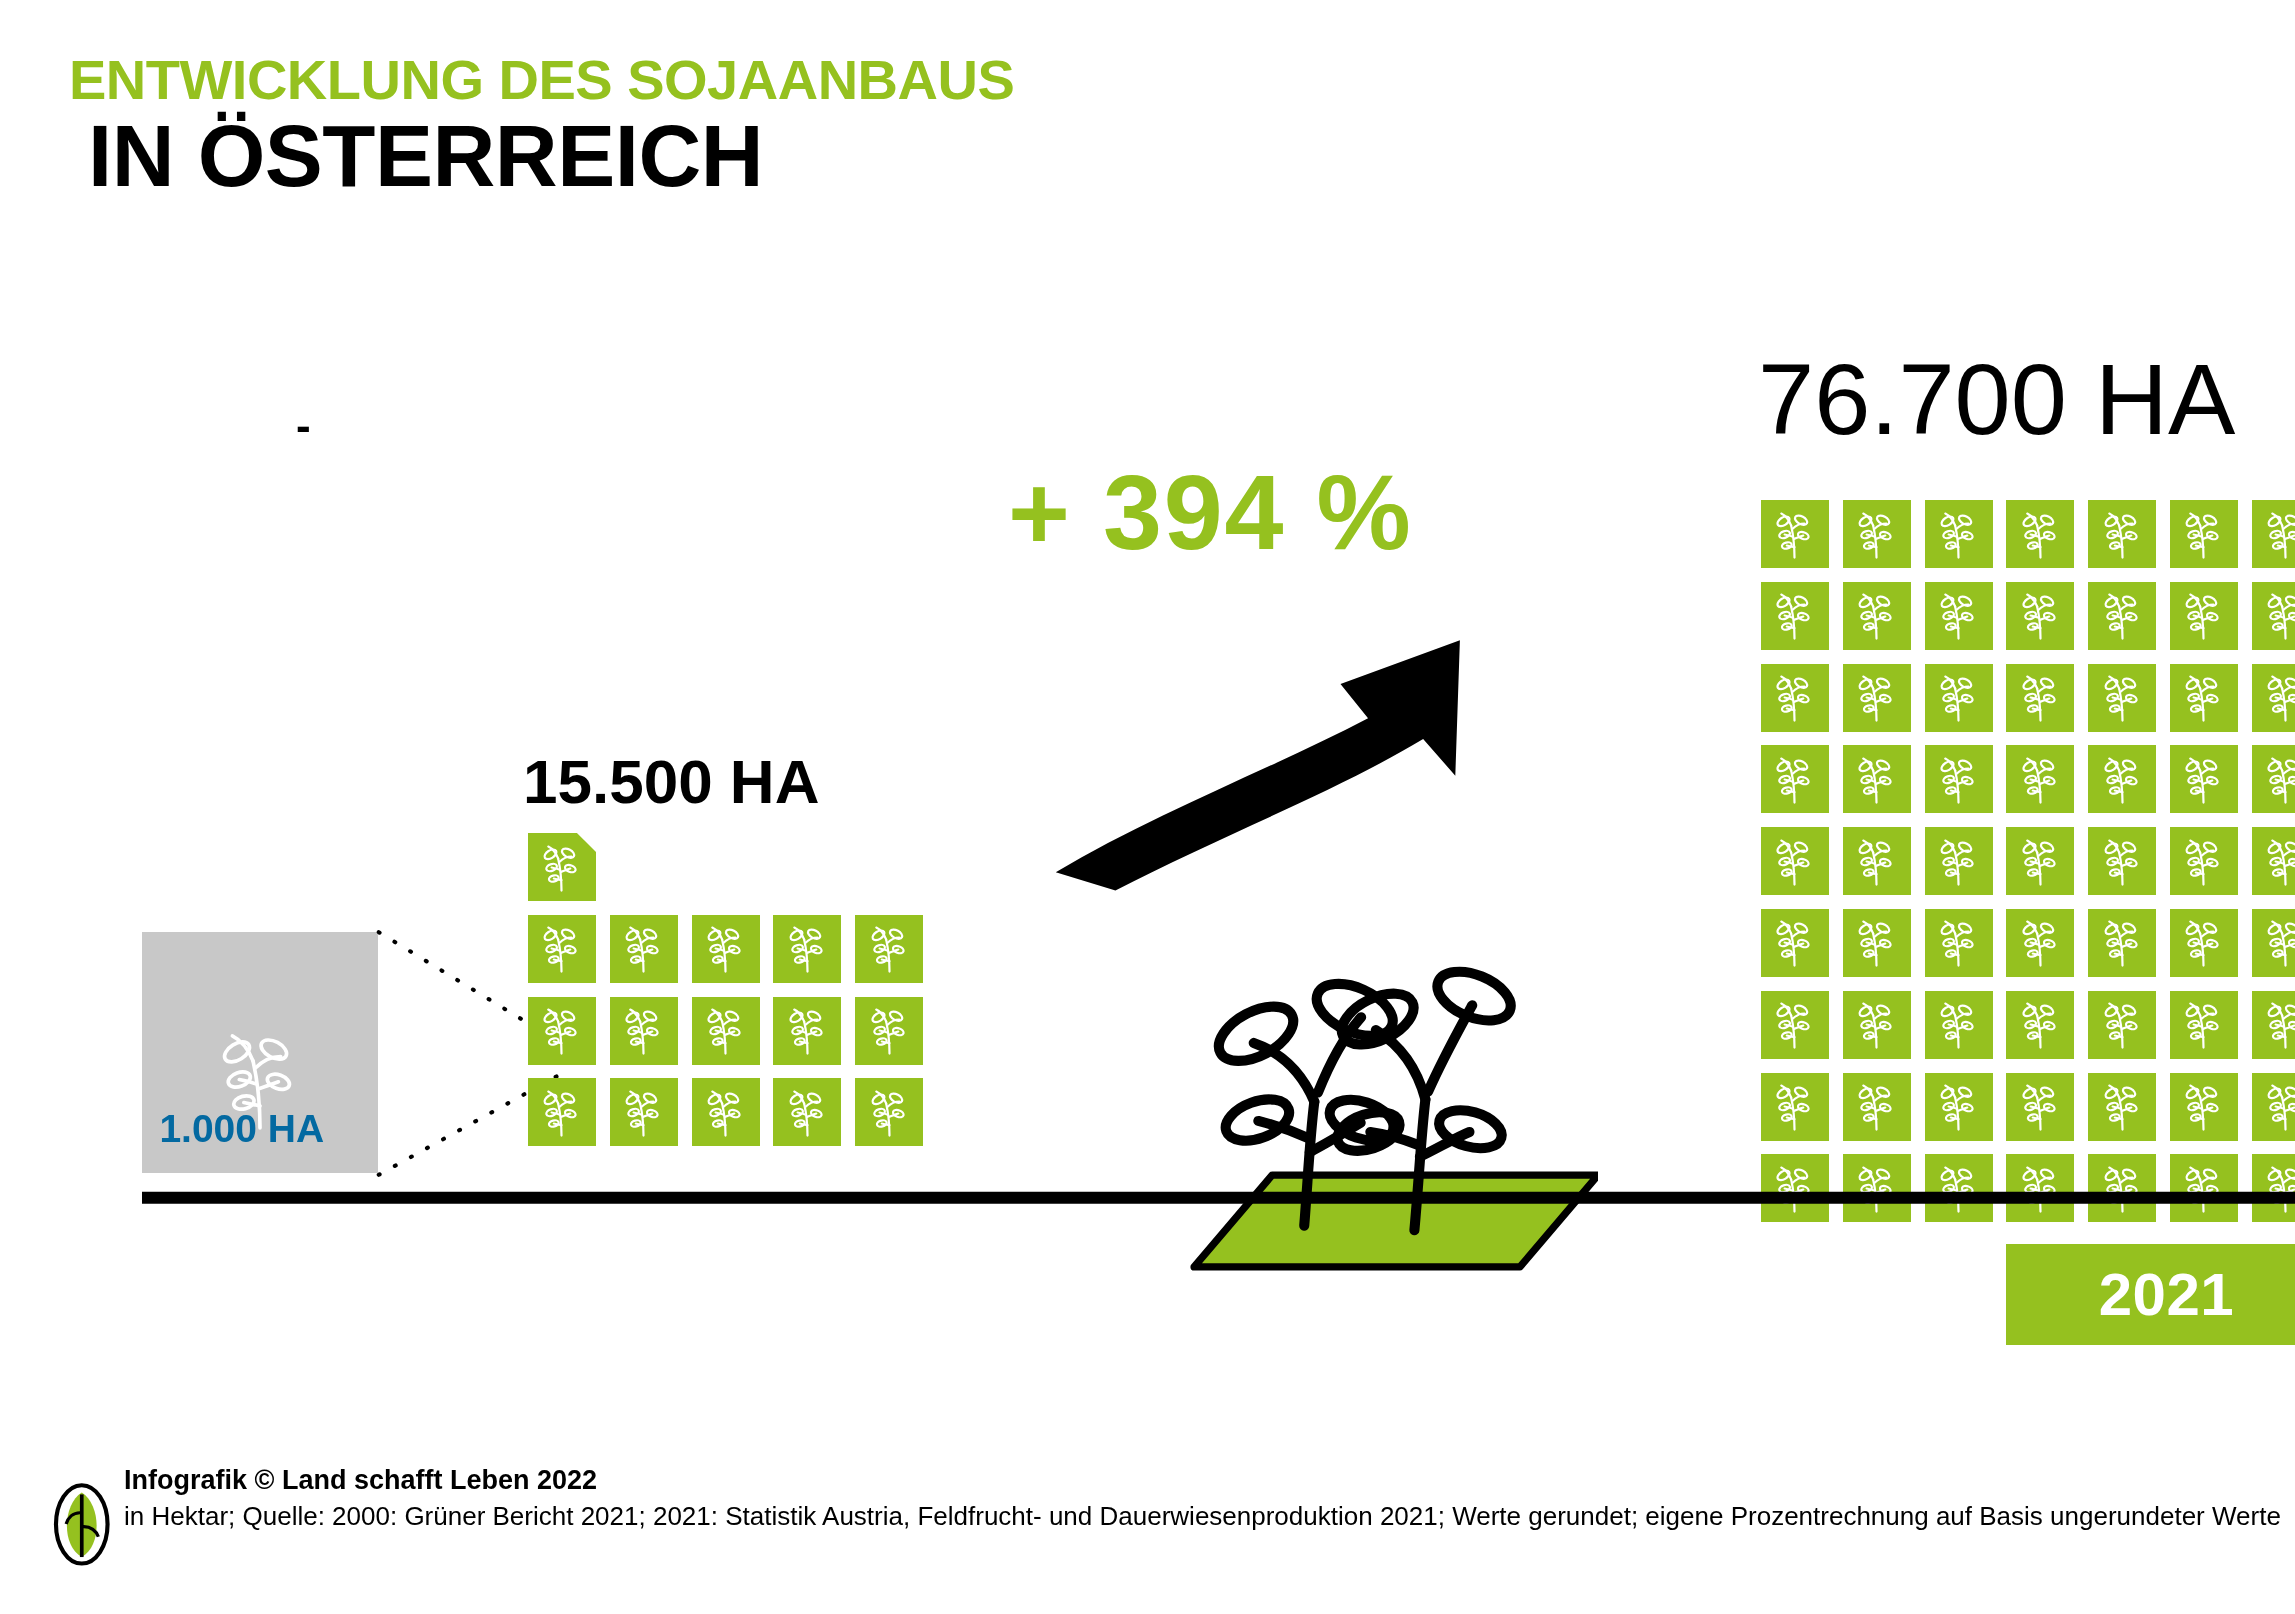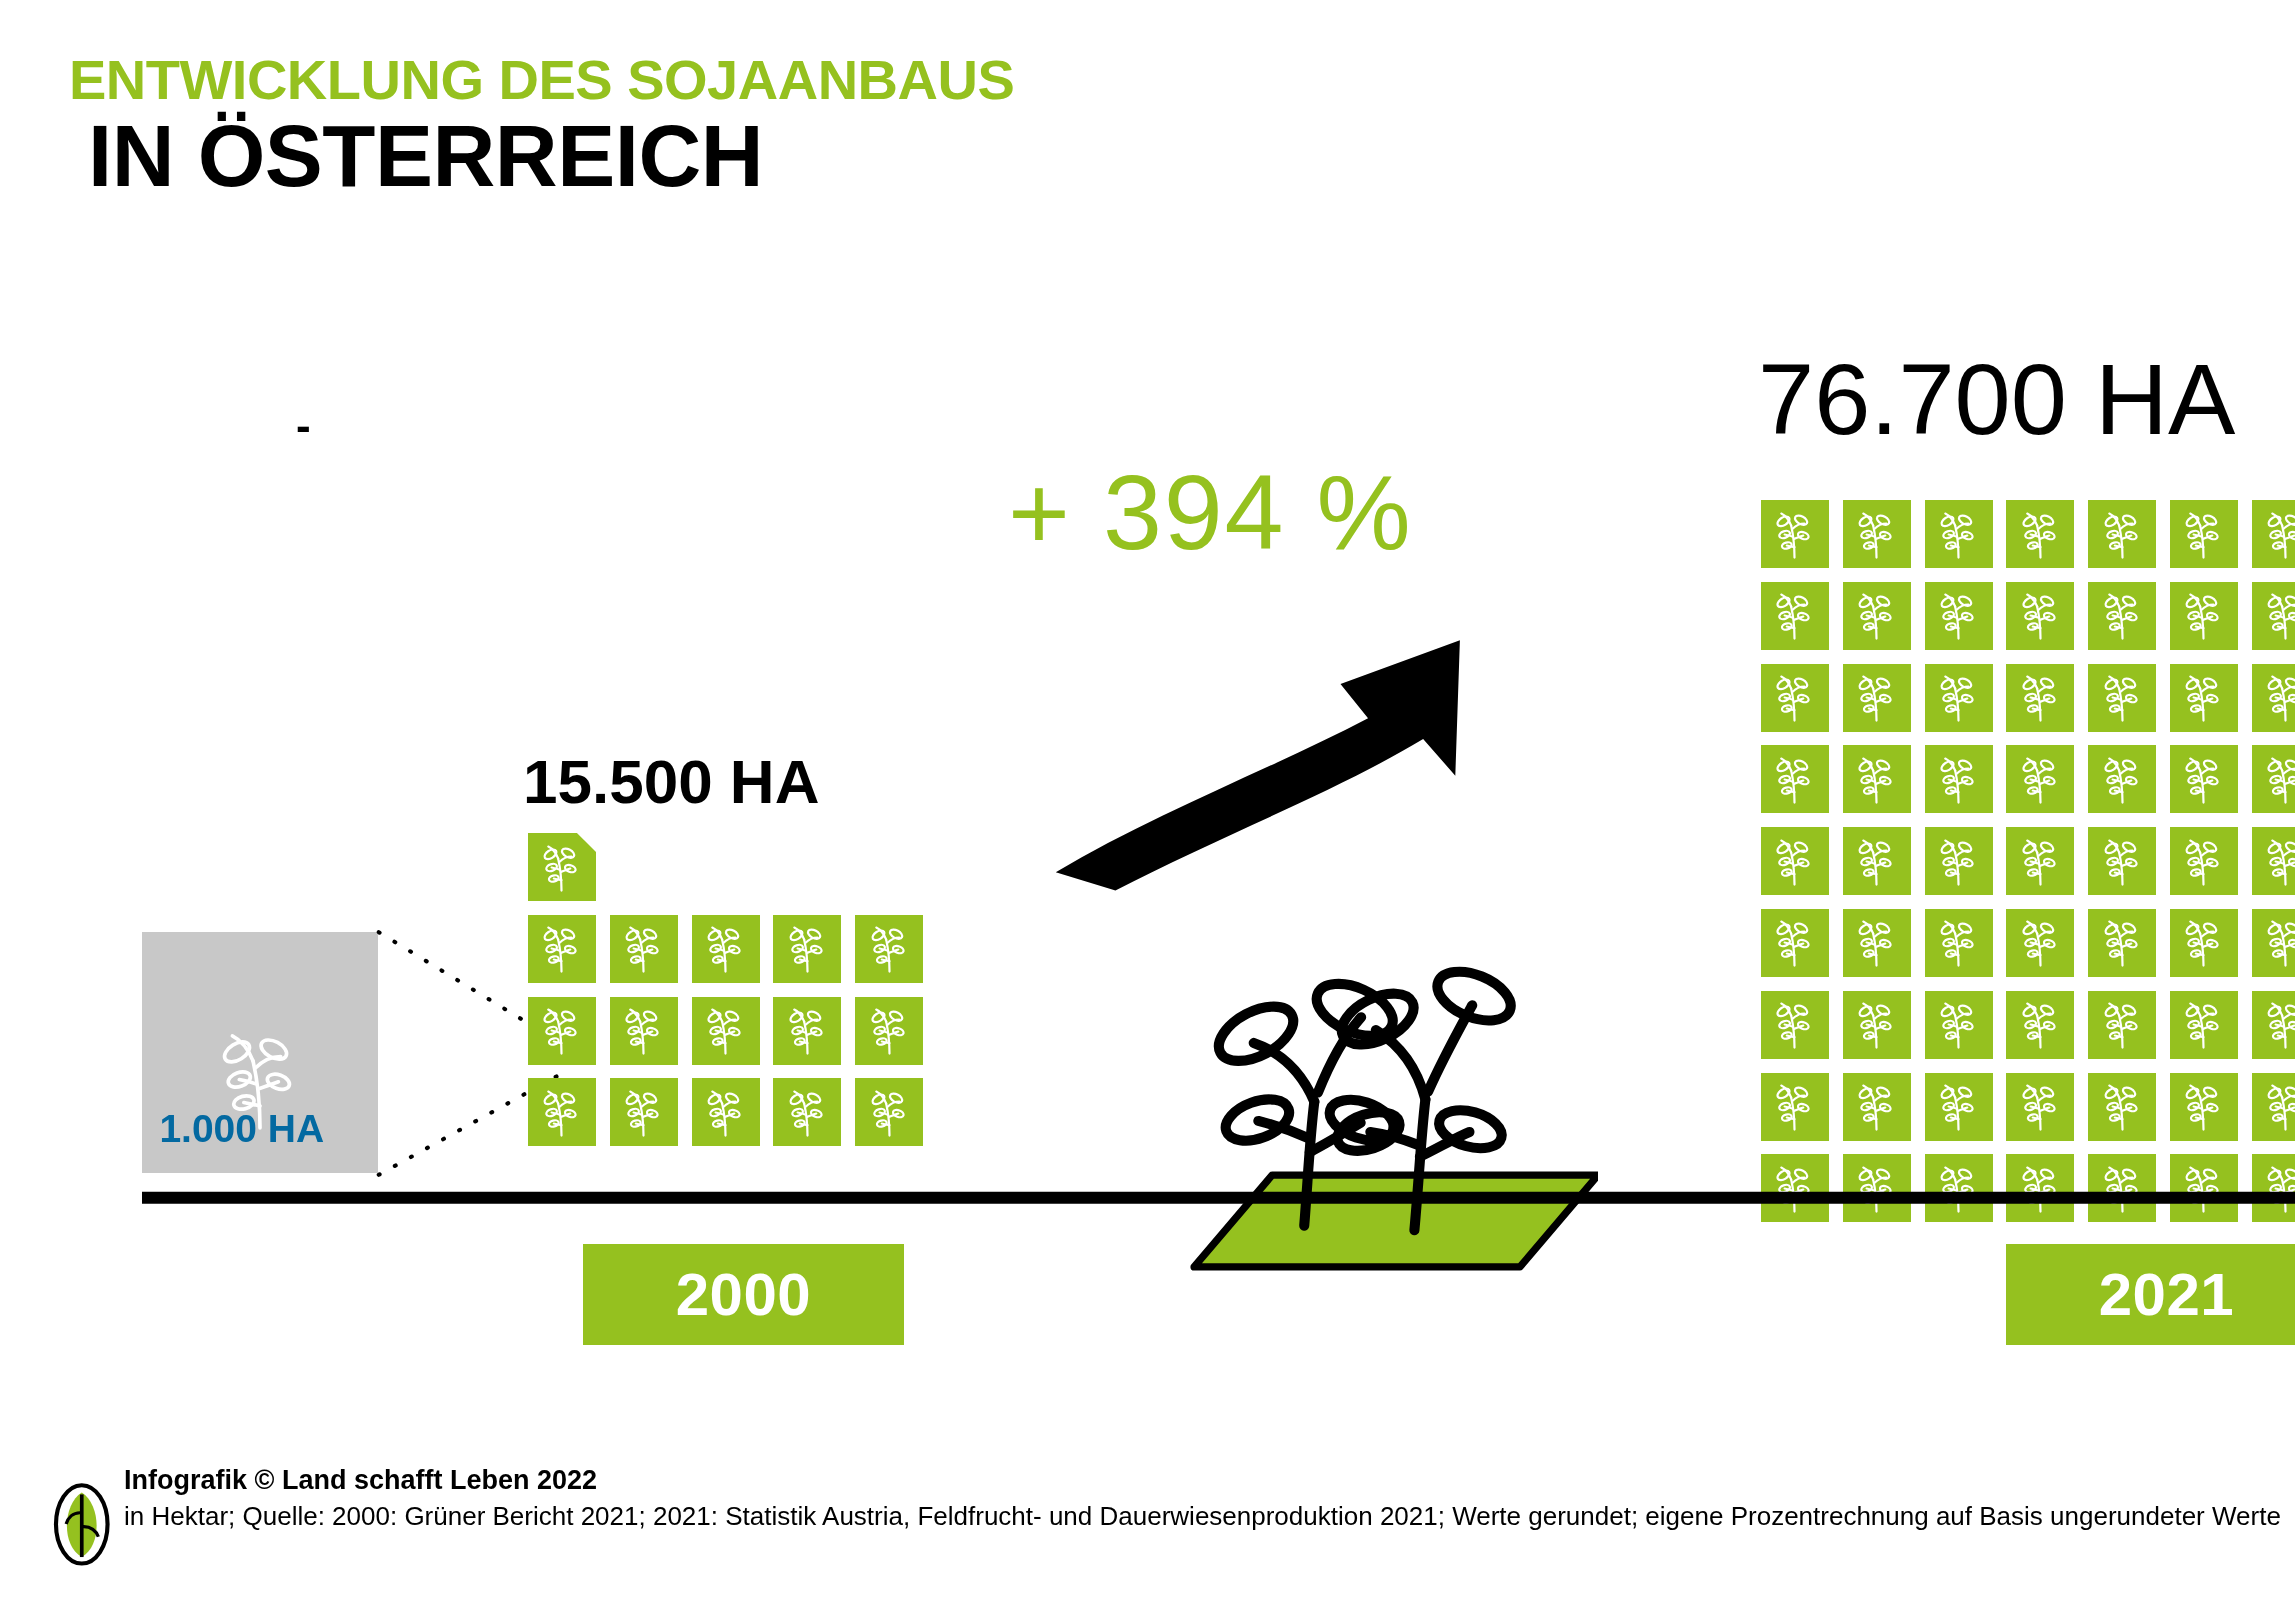--- a/index.html
+++ b/index.html
@@ -109,21 +109,21 @@
     color: #000;
     white-space: nowrap;
   }
 
   
   .pct-change {
     position: absolute;
     left: 1008px;
     top: 452px;
     font-size: 106px;
-    font-weight: 400;
+    font-weight: 700;
     color: #95c11f;
     white-space: nowrap;
     letter-spacing: 1.8px;
   }
 
   
   .grid {
     position: absolute;
     display: flex;
     flex-direction: column;
@@ -1693,21 +1693,20 @@
     </svg>
   </span>
 
   <span class="timeline">
     <svg viewBox="0 0 5660 60" xmlns="http://www.w3.org/2000/svg">
       <line x1="0" y1="30" x2="5580" y2="30" stroke="#000" stroke-width="26"></line>
       <polygon points="5560,0 5660,30 5560,60" fill="#000"></polygon>
     </svg>
   </span>
 
-  <div class="year-chip year-2000">2000</div>
   <div class="year-chip year-2021">2021</div>
 
   <span class="footer-logo">
     <svg viewBox="0 0 165 210" xmlns="http://www.w3.org/2000/svg">
       <ellipse cx="82" cy="105" rx="56" ry="85" fill="none" stroke="#000000" stroke-width="9"></ellipse>
       <path d="M82 36 C122 60 128 150 82 176 C36 150 42 60 82 36 Z" fill="#95c11f"></path>
       <path d="M82 40 L82 176" stroke="#000000" stroke-width="8" fill="none"></path>
       <path d="M82 80 C62 78 52 92 48 104" stroke="#000000" stroke-width="7" fill="none"></path>
       <path d="M82 110 C102 108 114 120 118 132" stroke="#000000" stroke-width="7" fill="none"></path>
     </svg>

